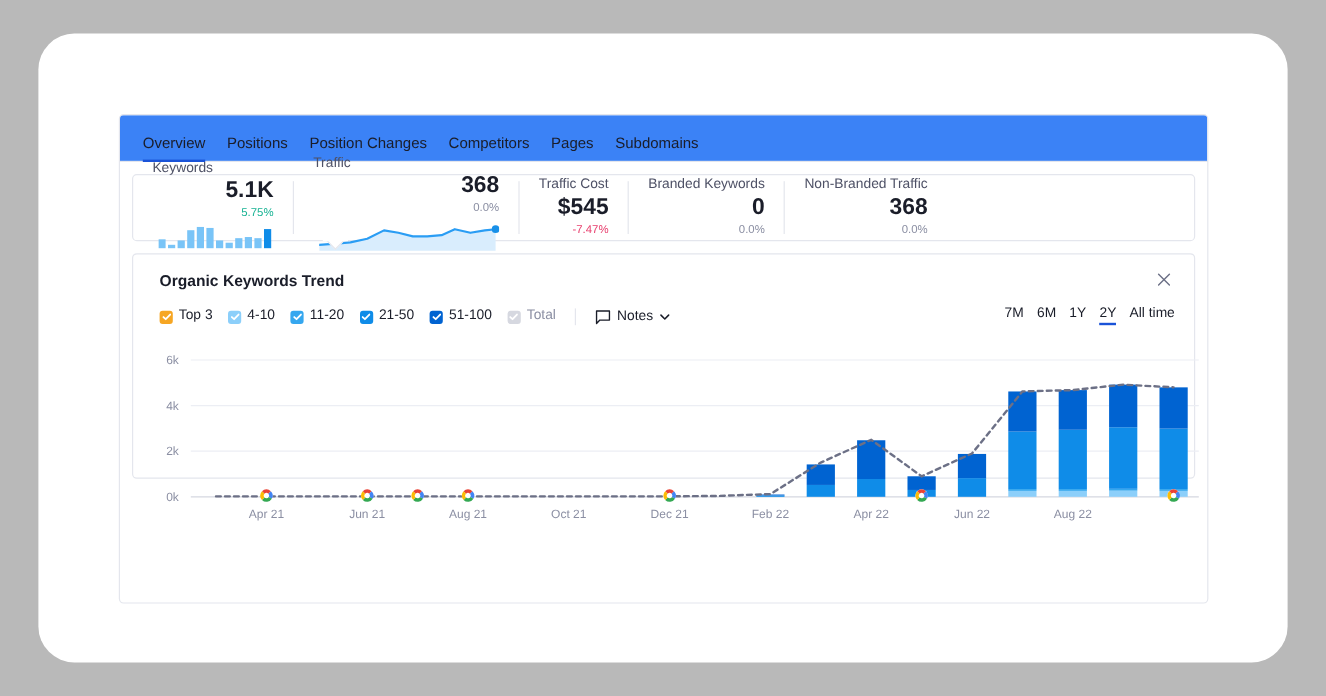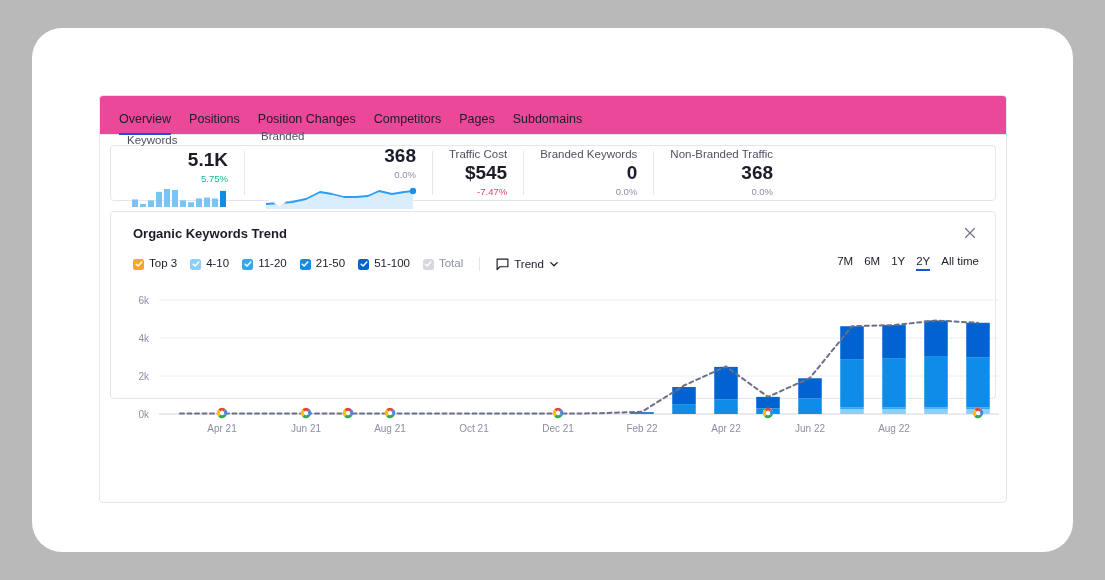--- a/index.html
+++ b/index.html
@@ -24,21 +24,21 @@
     width:908px; height:408px;
     background:#ffffff;
     border:1px solid #e4e6ed;
     border-radius:4px;
     overflow:hidden;
   }
 
   
   .tabbar {
     height:39px;
-    background:#ec4899;
+    background:#3b82f6;
     border-bottom:1px solid #e4e6ed;
     display:flex;
     align-items:flex-end;
     padding:0 10px;
   }
   .tab {
     font-size:12.5px;
     color:#1a1d29;
     padding:0 9px 9px 9px;
     cursor:pointer;
@@ -187,21 +187,21 @@
                     <rect x="48" y="11.368421052631579" width="6" height="6.63157894736842" fill="#79c4f7"></rect>
                     <rect x="56" y="13.263157894736842" width="6" height="4.7368421052631575" fill="#79c4f7"></rect>
                     <rect x="64" y="9.473684210526317" width="6" height="8.526315789473683" fill="#79c4f7"></rect>
                     <rect x="72" y="8.526315789473685" width="6" height="9.473684210526315" fill="#79c4f7"></rect>
                     <rect x="80" y="9.473684210526317" width="6" height="8.526315789473683" fill="#79c4f7"></rect>
                     <rect x="88" y="1.8947368421052637" width="6" height="16.105263157894736" fill="#0f8ce8"></rect>
                   </svg></span>
               </div>
             </div>
             <div class="metric">
-              <div class="m-label">Branded</div>
+              <div class="m-label">Traffic</div>
               <div class="m-row">
                 <span class="m-value">368</span>
                 <span class="m-delta flat">0.0%</span>
                 <span class="spark"><svg width="150" height="26">
                     <path d="M 0 19 L 14 18 L 26 17 L 40 14 L 54 7 L 66 9 L 78 12 L 90 12 L 102 11 L 113 6 L 126 9 L 138 7 L 147 6 L 147 24 L 0 24 Z" fill="#d9edfd"></path>
                     <path d="M 0 19 L 14 18 L 26 17 L 40 14 L 54 7 L 66 9 L 78 12 L 90 12 L 102 11 L 113 6 L 126 9 L 138 7 L 147 6" stroke="#2a9df4" stroke-width="1.8" fill="none" stroke-linejoin="round" stroke-linecap="round"></path>
                     <circle cx="147" cy="6" r="3.2" fill="#1890e8"></circle>
                   </svg></span>
               </div>
             </div>
@@ -286,21 +286,21 @@
                 <path d="M1.2 4.2 L3.1 6 L6.8 2.1" stroke="#ffffff" stroke-width="1.5" fill="none" stroke-linecap="round" stroke-linejoin="round"></path>
               </svg>
             </span>
             <span class="legend-label muted">Total</span>
           </div>
           <div class="legend-sep"></div>
           <div class="notes">
             <svg width="13" height="13" viewBox="0 0 14 14">
               <path d="M1.2 1.2 H12.8 V9.4 H4.2 L1.2 12.4 Z" stroke="#1a1d29" stroke-width="1.25" fill="none" stroke-linejoin="round"></path>
             </svg>
-            <span class="notes-label">Trend</span>
+            <span class="notes-label">Notes</span>
             <svg width="10" height="10" viewBox="0 0 10 10">
               <path d="M1.8 3.6 L5 6.8 L8.2 3.6" stroke="#1a1d29" stroke-width="1.3" fill="none" stroke-linecap="round" stroke-linejoin="round"></path>
             </svg>
           </div>
         </div>
       <div class="ranges" id="ranges">
           <div class="range">7M</div>
           <div class="range">6M</div>
           <div class="range">1Y</div>
           <div class="range active">2Y</div>

